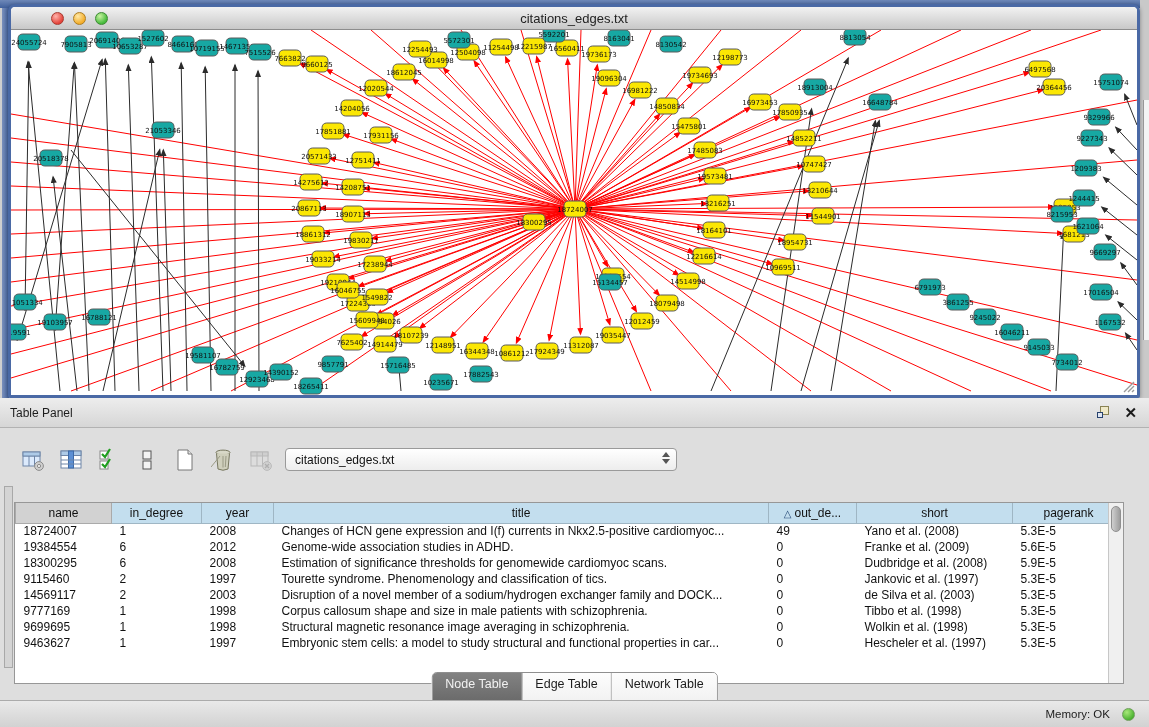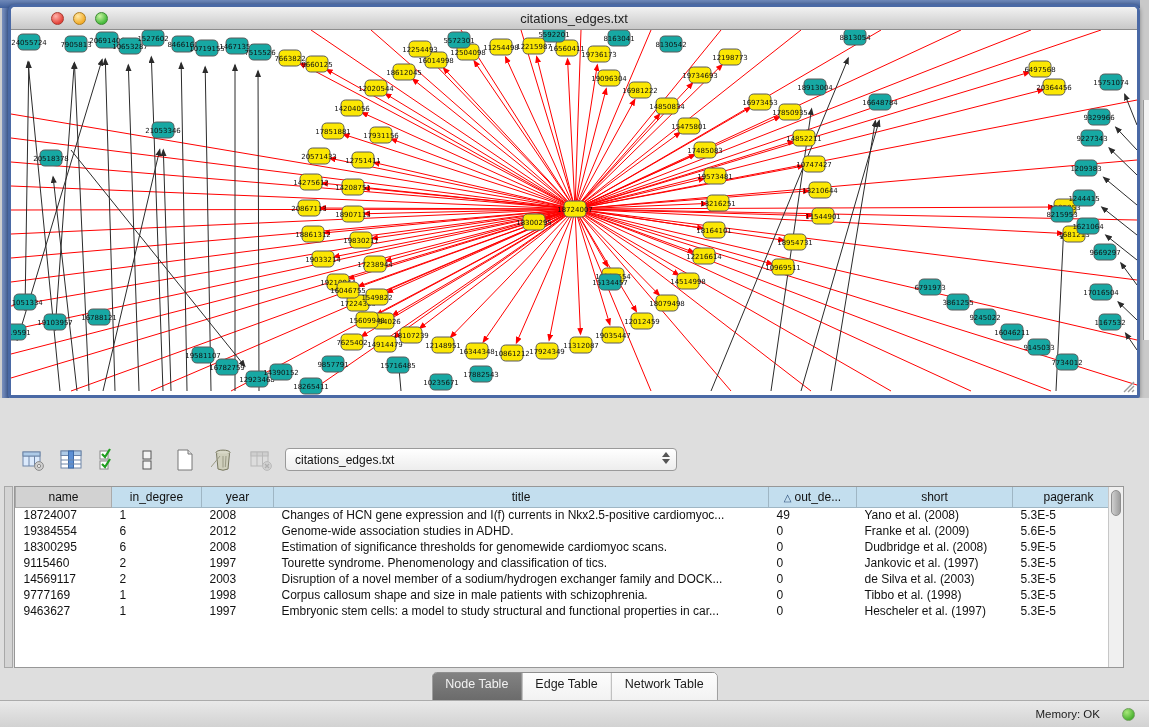--- a/index.html
+++ b/index.html
@@ -49,21 +49,21 @@
   .fx small { font-size:9px; }
 
   .combo { position:absolute; left:285px; top:50px; width:392px; height:23px;
     background:linear-gradient(#ffffff,#ededed); border:1px solid #9a9a9a; border-radius:4px;
     display:flex; align-items:center; font-size:12px; color:#111; padding-left:9px; }
   .combo .arrows { position:absolute; right:6px; top:3px; display:flex; flex-direction:column; gap:2px; }
   .combo .up    { width:0; height:0; border-left:4px solid transparent; border-right:4px solid transparent; border-bottom:5px solid #555; }
   .combo .down  { width:0; height:0; border-left:4px solid transparent; border-right:4px solid transparent; border-top:5px solid #555; }
 
   .gutter { position:absolute; left:4px; top:88px; width:9px; height:182px; background:#d4d4d4; border:1px solid #a8a8a8; }
-  .tableframe { position:absolute; left:14px; top:88px; width:1110px; height:182px; background:#fff;
+  .tableframe { position:absolute; left:14px; top:104px; width:1110px; height:182px; background:#fff;
     border:1px solid #979797; overflow:hidden; }
   table.datatable { border-collapse:collapse; table-layout:fixed; width:1094px; font-size:12px; }
   table.datatable th { height:20px; background:#c3deee; border:1px solid #9fb6c4; border-top:none;
     font-weight:normal; color:#111; text-align:center; overflow:hidden; white-space:nowrap; }
   table.datatable th.gray { background:#d2d2d2; border-color:#aaa; }
   table.datatable td { height:16px; padding:0 0 0 8px; color:#111; white-space:nowrap; overflow:hidden;
     text-overflow:clip; }
   .sort-tri { color:#2a4d79; font-size:10px; margin-right:3px; }
   .vscroll { position:absolute; right:0; top:0; bottom:0; width:15px; background:#f0f0f0; border-left:1px solid #c7c7c7; }
   .vthumb { margin:3px 2px 0 2px; height:26px; border-radius:6px;
@@ -72,21 +72,21 @@
   .tabs { position:absolute; left:50%; top:274px; transform:translateX(-50%); display:flex; height:34px;
     border:1px solid #8f8f8f; border-radius:5px; overflow:hidden; background:#fff;
     box-shadow:0 1px 1px rgba(255,255,255,.7); }
   .tab { padding:0 13px; line-height:22px; font-size:12.5px; color:#1c1c1c; background:linear-gradient(#fdfdfd,#f0f0f0);
     border-right:1px solid #a8a8a8; }
   .tab:last-child { border-right:none; }
   .tab.selected { background:linear-gradient(#828282,#676767); color:#f2f2f2; }
 
   .status-bar { position:absolute; left:0; top:700px; width:1149px; height:27px;
     background:linear-gradient(#e9e9e9,#d2d2d2); border-top:1px solid #ababab;
-    display:flex; align-items:center; justify-content:flex-end; gap:22px; padding-right:14px; }
+    display:flex; align-items:center; justify-content:flex-end; gap:12px; padding-right:14px; }
   .status-bar .mem { font-size:11.5px; color:#1d1d1d; }
   .mem-dot { width:13px; height:13px; border-radius:50%;
     background:radial-gradient(circle at 35% 30%, #a8e87a, #47b02e 75%); border:1px solid #6f9e5c; }
 </style>
 </head>
 <body>
 
 <div class="top-band"></div>
 <div class="left-band"></div>
 <div class="right-strip">
@@ -724,20 +724,30 @@
           </g>
         </g>
     </svg>
     <svg class="grip" width="15" height="15">
       <path d="M13,3 L3,13 M13,7 L7,13 M13,11 L11,13" stroke="#9a9a9a" stroke-width="1.4" fill="none"></path>
     </svg>
   </div>
 </div>
 
 <div class="table-panel">
+  <div class="panel-header">
+    <span class="ptitle">Table Panel</span>
+    <div class="ph-icons">
+      <div class="float-ico">
+          <span class="sq1"></span>
+          <span class="sq2"></span>
+        </div>
+      <span class="close-x">✕</span>
+    </div>
+  </div>
 
   <div class="toolbar">
     <div class="tico">
       <svg width="24" height="24">
           <rect x="2" y="4" width="17" height="14" fill="#dceafc" stroke="#6f86a8"></rect>
           <line x1="2" y1="8" x2="19" y2="8" stroke="#6f86a8"></line>
           <line x1="8" y1="4" x2="8" y2="18" stroke="#6f86a8"></line>
           <line x1="13.5" y1="4" x2="13.5" y2="18" stroke="#6f86a8"></line>
           <rect x="2" y="4" width="17" height="4" fill="#aecbe8" stroke="#6f86a8"></rect>
           <circle cx="18" cy="18" r="4.4" fill="#cfcfcf" stroke="#8b8b8b"></circle>
@@ -869,20 +879,29 @@
           <tr>
             <td>9777169</td>
             <td>1</td>
             <td>1998</td>
             <td>Corpus callosum shape and size in male patients with schizophrenia.</td>
             <td>0</td>
             <td>Tibbo et al. (1998)</td>
             <td>5.3E-5</td>
           </tr>
           <tr>
+            <td>9699695</td>
+            <td>1</td>
+            <td>1998</td>
+            <td>Structural magnetic resonance image averaging in schizophrenia.</td>
+            <td>0</td>
+            <td>Wolkin et al. (1998)</td>
+            <td>5.3E-5</td>
+          </tr>
+          <tr>
             <td>9463627</td>
             <td>1</td>
             <td>1997</td>
             <td>Embryonic stem cells: a model to study structural and functional properties in car...</td>
             <td>0</td>
             <td>Hescheler et al. (1997)</td>
             <td>5.3E-5</td>
           </tr>
         </tbody>
     </table>

